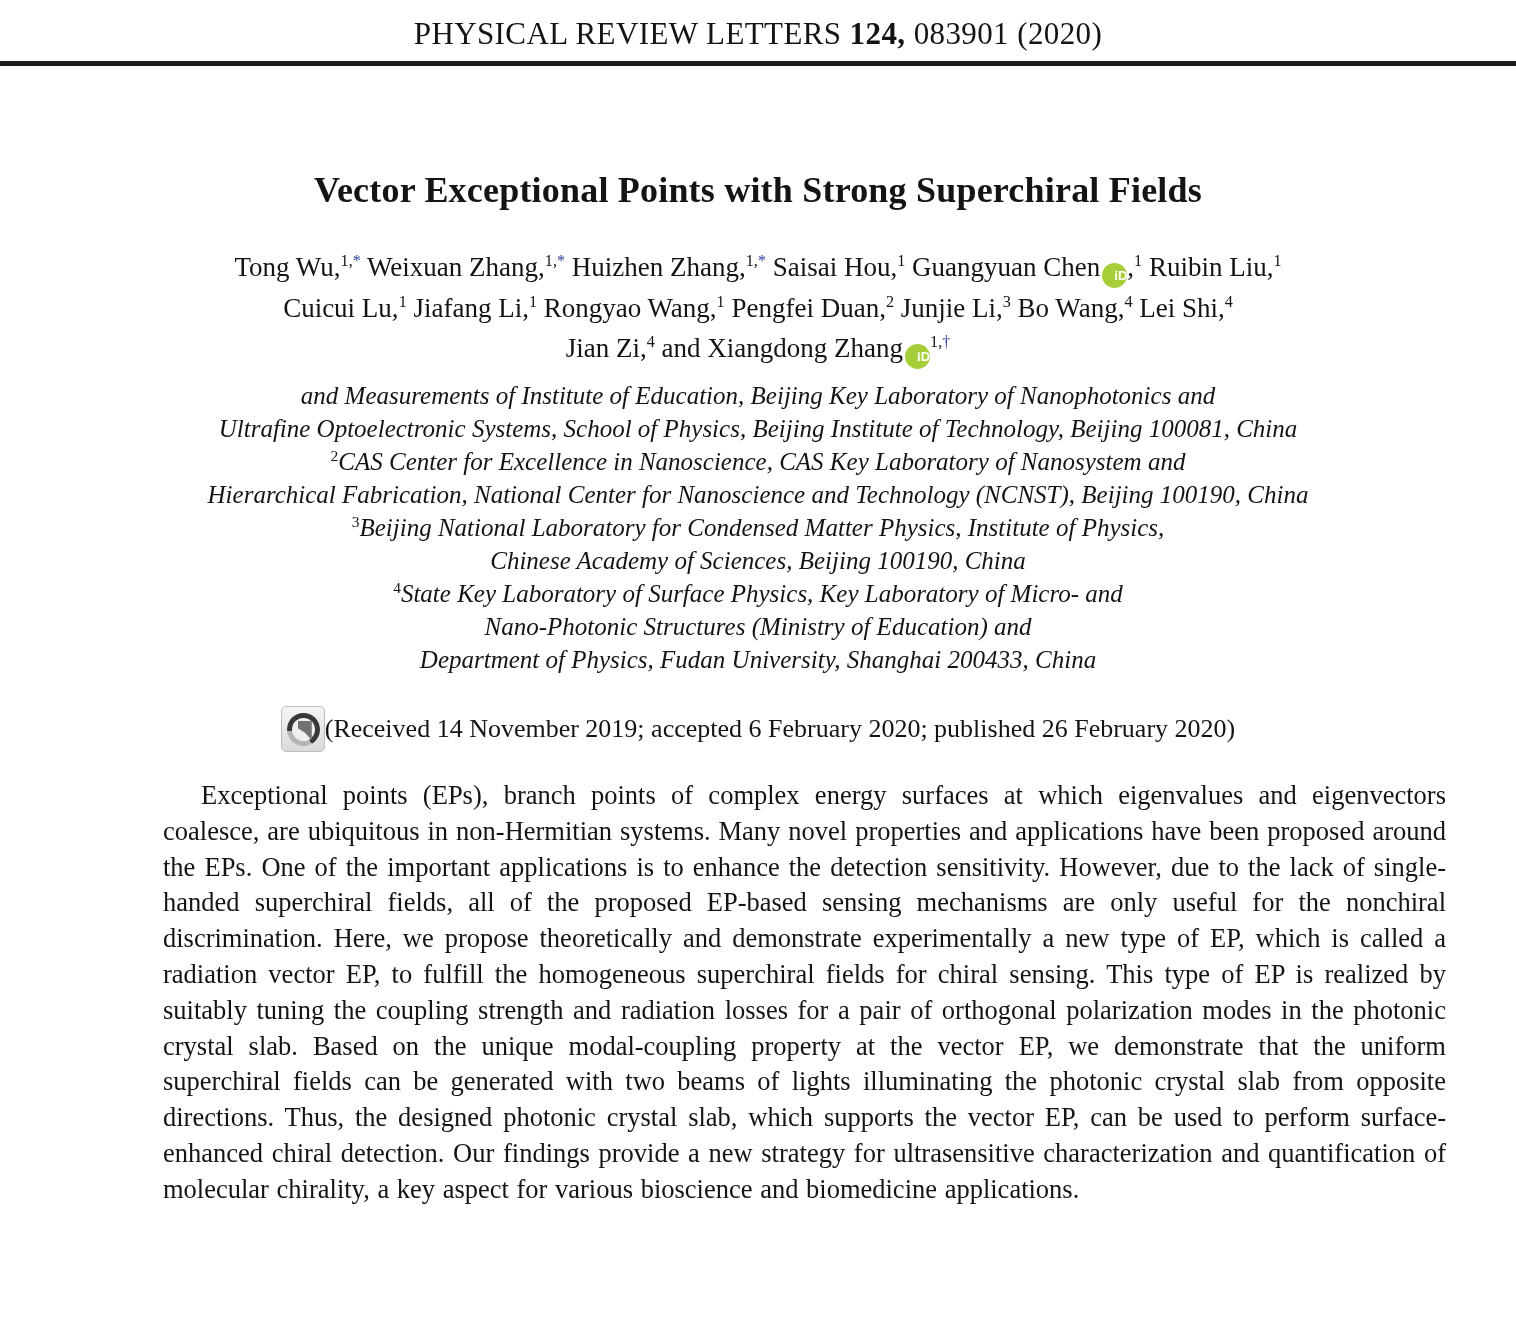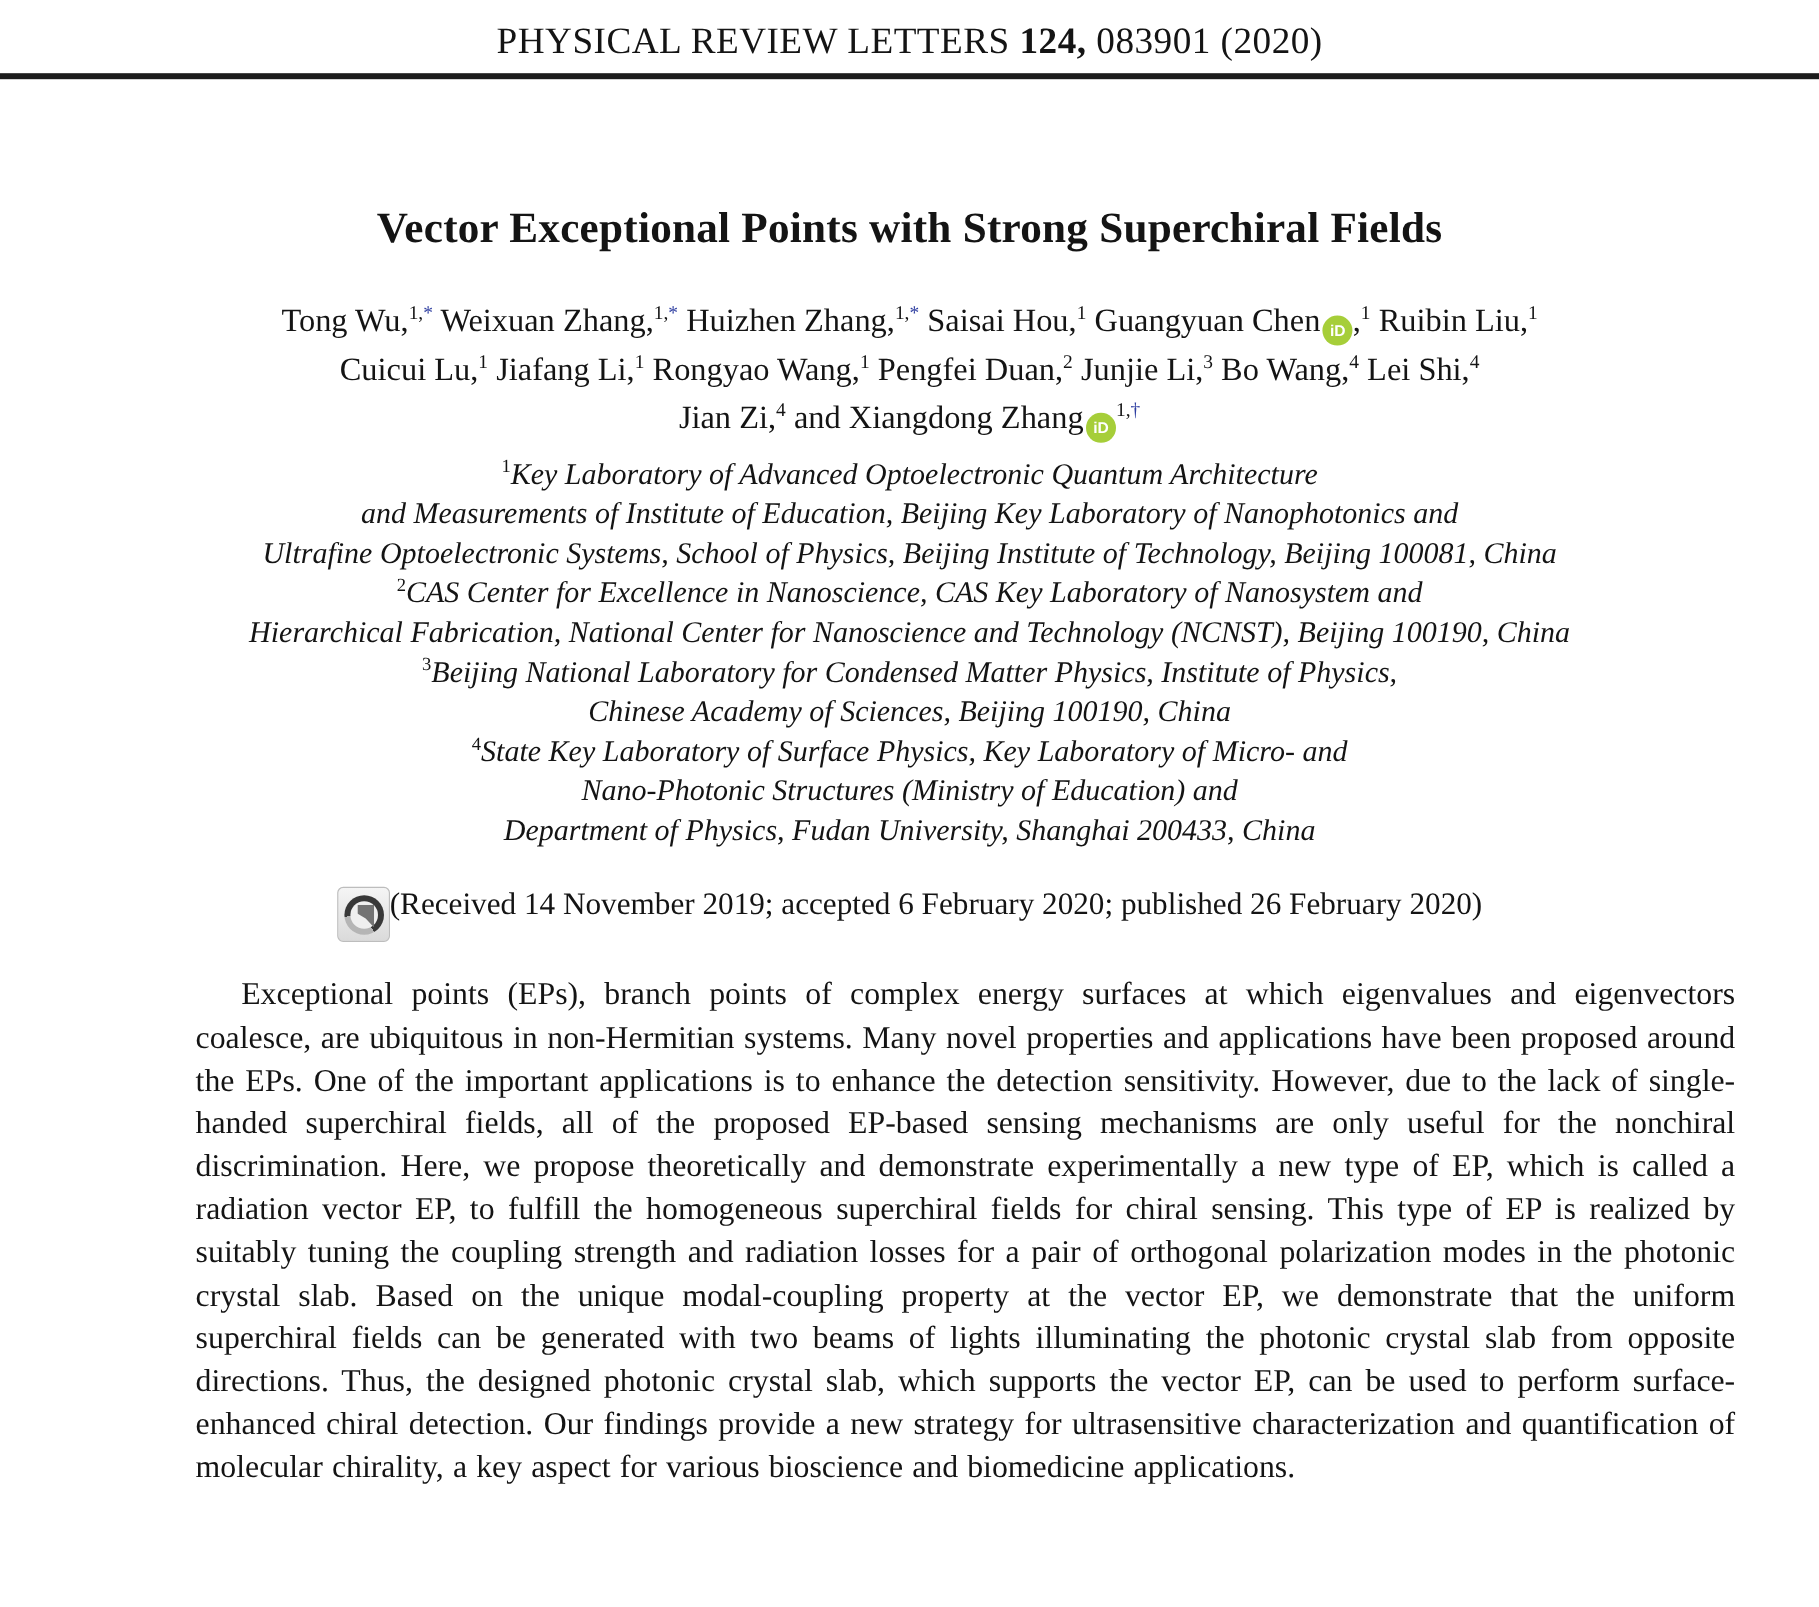--- a/index.html
+++ b/index.html
@@ -18,29 +18,29 @@
     text-align:center; margin-top:103px; font-size:36px; font-weight:bold;
     letter-spacing:0.2px;
   }
   .authors { margin-top:36px; text-align:center; font-size:27px; line-height:40px; }
   .authors sup { font-size:0.6em; vertical-align:super; line-height:0; }
   .suplink { color:var(--link-blue,#2d3da0); }
   .orcid {
     display:inline-block; width:25px; height:25px; border-radius:50%;
     background:var(--orcid-green,#a6ce39); color:#fff;
     font-family:"Liberation Sans", sans-serif; font-size:13px; font-weight:bold;
-    text-align:center; line-height:25px; vertical-align:-4px; margin-left:2px;
+    text-align:right; line-height:25px; vertical-align:-4px; margin-left:2px;
   }
   .affiliations {
     margin-top:10px; text-align:center; font-style:italic; font-size:25px;
     line-height:33px;
   }
   .affiliations sup { font-size:0.62em; vertical-align:super; line-height:0; font-style:normal; }
   .received-row {
-    margin-top:30px; display:flex; justify-content:center; 
+    margin-top:30px; display:flex; justify-content:center; align-items:center;
     gap:0; font-size:26px;
   }
   .badge { width:44px; height:46px; border-radius:5px; background:linear-gradient(#f5f5f5,#dadada); border:1px solid #bdbdbd; position:relative; flex:0 0 auto; }
   .badge-ring { position:absolute; left:5px; top:6px; width:33px; height:33px; border-radius:50%; background:conic-gradient(from 150deg, #b5b5b5 0deg 115deg, #383838 115deg 360deg); }
   .badge-hole { position:absolute; left:10px; top:11px; width:23px; height:23px; border-radius:50%; background:#efefef; }
   .badge-mark { position:absolute; left:16px; top:14px; width:14px; height:19px; background:#737373; clip-path:polygon(0 0,100% 0,100% 100%,50% 60%,0 38%); }
   .abstract {
     margin:26px 70px 0 163px; font-size:26.5px; line-height:35.8px;
     text-align:justify; text-indent:38px; word-spacing:1px;
   }
@@ -62,21 +62,20 @@
 
   <h1 class="paper-title">Vector Exceptional Points with Strong Superchiral Fields</h1>
 
   <div class="authors">
       <div><span>Tong Wu,<sup><span>1,</span><span class="suplink">*</span></sup></span> <span>Weixuan Zhang,<sup><span>1,</span><span class="suplink">*</span></sup></span> <span>Huizhen Zhang,<sup><span>1,</span><span class="suplink">*</span></sup></span> <span>Saisai Hou,<sup><span>1</span></sup></span> <span>Guangyuan Chen<span class="orcid">iD</span>,<sup><span>1</span></sup></span> <span>Ruibin Liu,<sup><span>1</span></sup></span></div>
       <div><span>Cuicui Lu,<sup><span>1</span></sup></span> <span>Jiafang Li,<sup><span>1</span></sup></span> <span>Rongyao Wang,<sup><span>1</span></sup></span> <span>Pengfei Duan,<sup><span>2</span></sup></span> <span>Junjie Li,<sup><span>3</span></sup></span> <span>Bo Wang,<sup><span>4</span></sup></span> <span>Lei Shi,<sup><span>4</span></sup></span></div>
       <div><span>Jian Zi,<sup><span>4</span></sup></span> <span>and Xiangdong Zhang<span class="orcid">iD</span><sup><span>1,</span><span class="suplink">†</span></sup></span></div>
     </div>
 
   <div class="affiliations">
-      <div><sup>1</sup>Key Laboratory of Advanced Optoelectronic Quantum Architecture</div>
       <div>and Measurements of Institute of Education, Beijing Key Laboratory of Nanophotonics and</div>
       <div>Ultrafine Optoelectronic Systems, School of Physics, Beijing Institute of Technology, Beijing 100081, China</div>
       <div><sup>2</sup>CAS Center for Excellence in Nanoscience, CAS Key Laboratory of Nanosystem and</div>
       <div>Hierarchical Fabrication, National Center for Nanoscience and Technology (NCNST), Beijing 100190, China</div>
       <div><sup>3</sup>Beijing National Laboratory for Condensed Matter Physics, Institute of Physics,</div>
       <div>Chinese Academy of Sciences, Beijing 100190, China</div>
       <div><sup>4</sup>State Key Laboratory of Surface Physics, Key Laboratory of Micro- and</div>
       <div>Nano-Photonic Structures (Ministry of Education) and</div>
       <div>Department of Physics, Fudan University, Shanghai 200433, China</div>
     </div>

